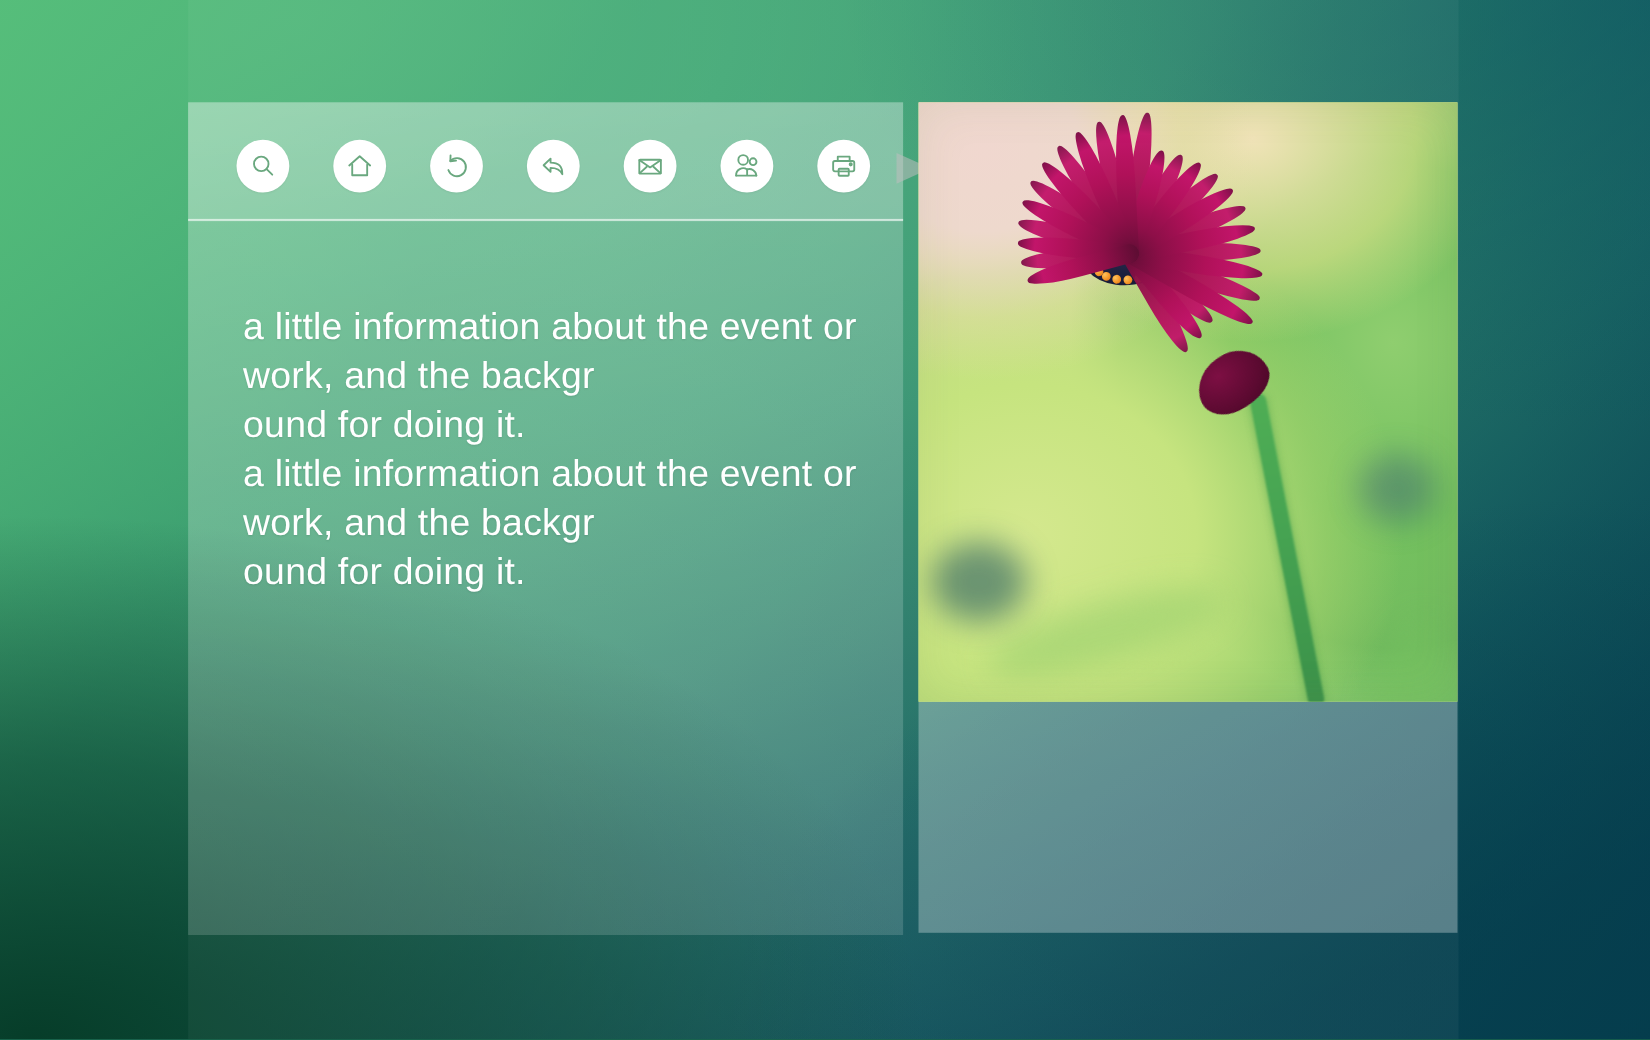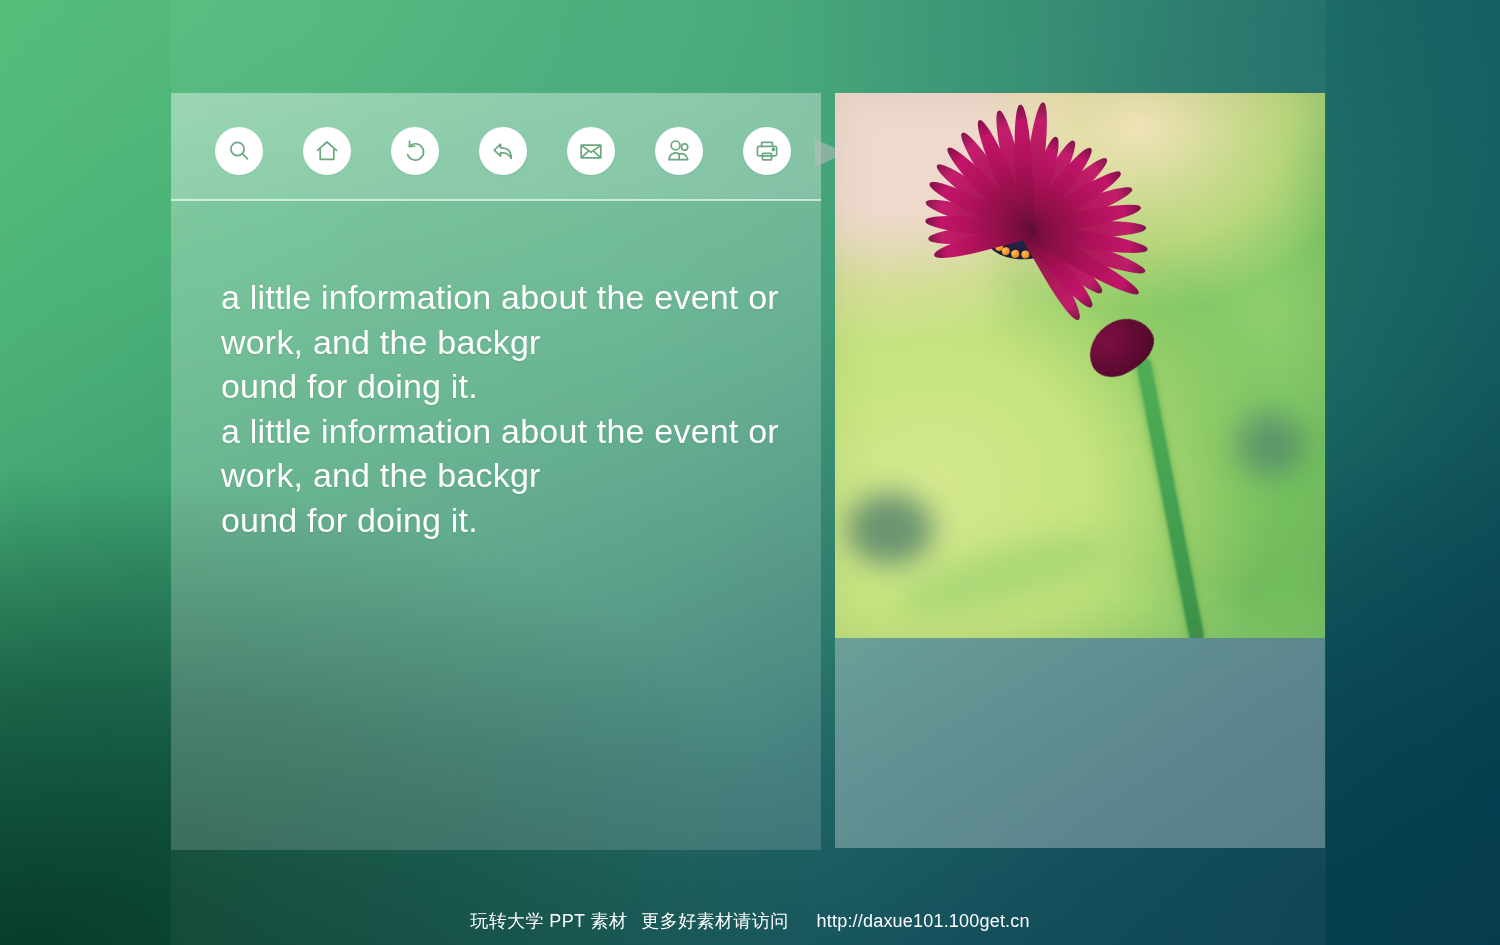--- a/index.html
+++ b/index.html
@@ -411,17 +411,14 @@
           <div class="pollen" style="left: 62.575px; top: 6.86201px;"></div>
           <div class="pollen" style="left: 69.2851px; top: 12.0246px;"></div>
           <div class="pollen" style="left: 73.5417px; top: 18.2384px;"></div>
         </div>
     </div>
     <div class="photo-inner-shadow"></div>
   </div>
 
   <div class="caption-block"></div>
 
-  <div class="footer">
-    <span>玩转大学 PPT 素材</span><span class="gap"></span><span>更多好素材请访问</span><span class="gap"></span><span class="gap"></span><span class="url">http://daxue101.100get.cn</span>
-  </div>
 
 </div>
 
 </body></html>

